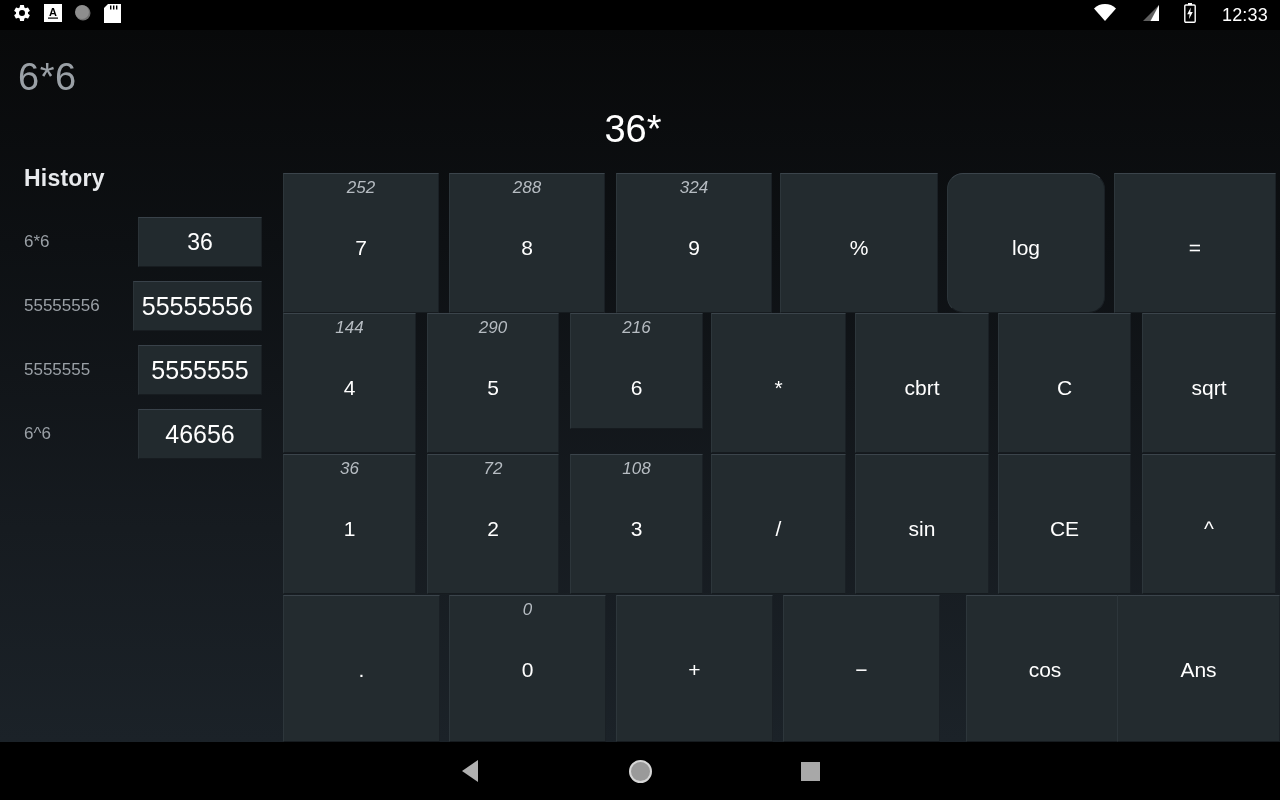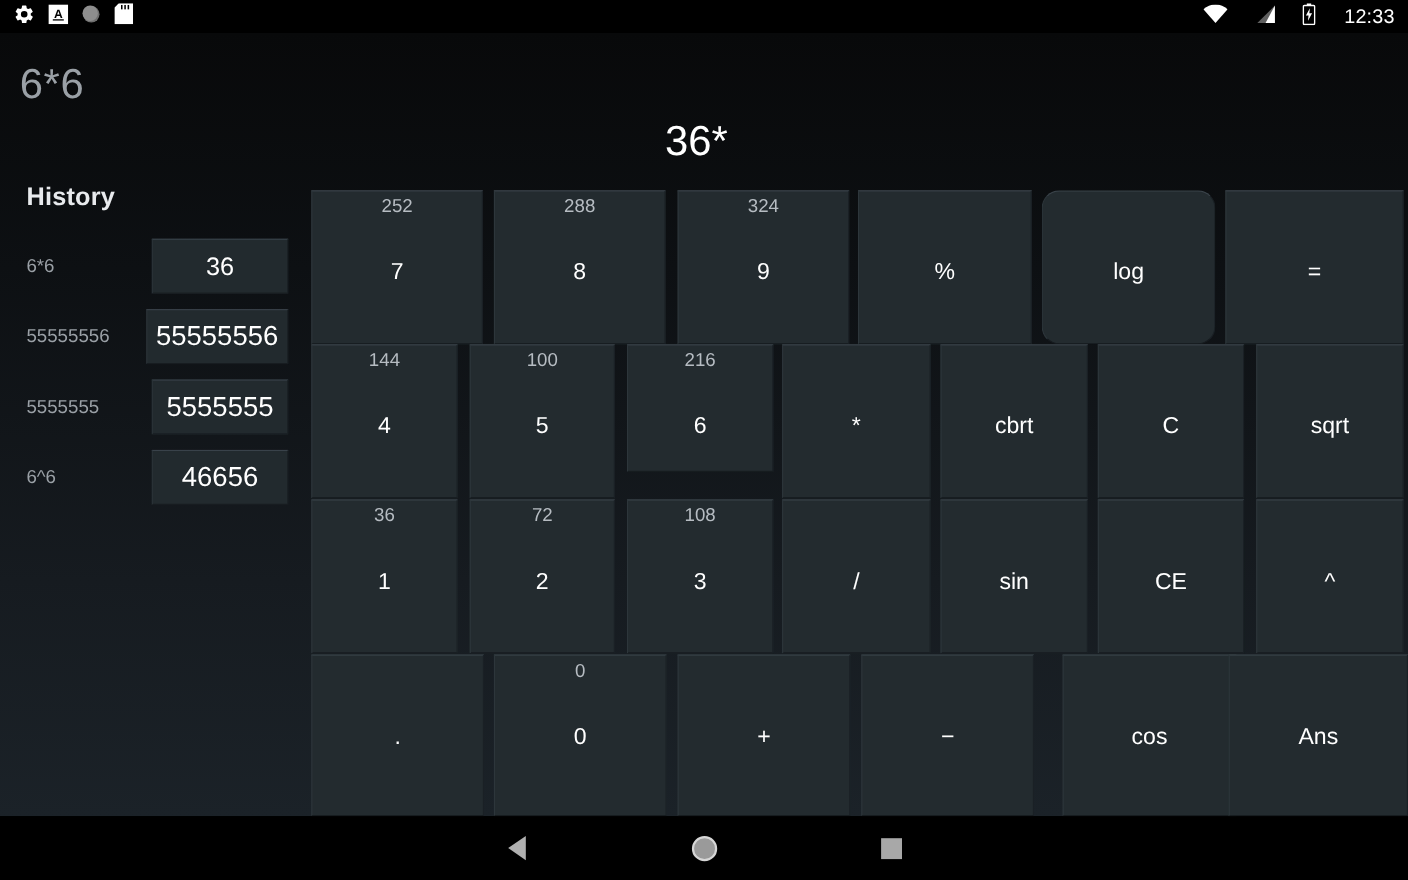--- a/index.html
+++ b/index.html
@@ -101,20 +101,21 @@
     border-bottom: 1px solid #161b1f;
     color: #ffffff;
     cursor: pointer;
     overflow: hidden;
   }
   .key-preview {
     position: absolute; top: 4px; left: 0; right: 0;
     text-align: center;
     color: #b6bcc2; font-size: 17px; font-weight: 300;
     line-height: 1.2;
+    font-style: italic;
   }
   .key-label {
     position: absolute; left: 0; right: 0;
     text-align: center;
     color: #ffffff; font-size: 21px; font-weight: 400;
     line-height: 1;
   }
   .key.has-preview .key-label { top: 63px; }
   .key.no-preview .key-label  { top: 63px; }
   .key.r4 .key-label { top: 63px; }
@@ -249,21 +250,21 @@
           <div class="key-label">log</div>
         </div>
         <div class="key no-preview" style="left: 1114px; top: 143px; width: 162px; height: 140px;">
           <div class="key-label">=</div>
         </div>
         <div class="key has-preview" style="left: 283px; top: 283px; width: 133px; height: 140px;">
           <div class="key-preview">144</div>
           <div class="key-label">4</div>
         </div>
         <div class="key has-preview" style="left: 427px; top: 283px; width: 132px; height: 140px;">
-          <div class="key-preview">100</div>
+          <div class="key-preview">290</div>
           <div class="key-label">5</div>
         </div>
         <div class="key has-preview" style="left: 570px; top: 283px; width: 133px; height: 116px;">
           <div class="key-preview">216</div>
           <div class="key-label">6</div>
         </div>
         <div class="key no-preview" style="left: 711px; top: 283px; width: 135px; height: 140px;">
           <div class="key-label">*</div>
         </div>
         <div class="key no-preview" style="left: 855px; top: 283px; width: 134px; height: 140px;">

